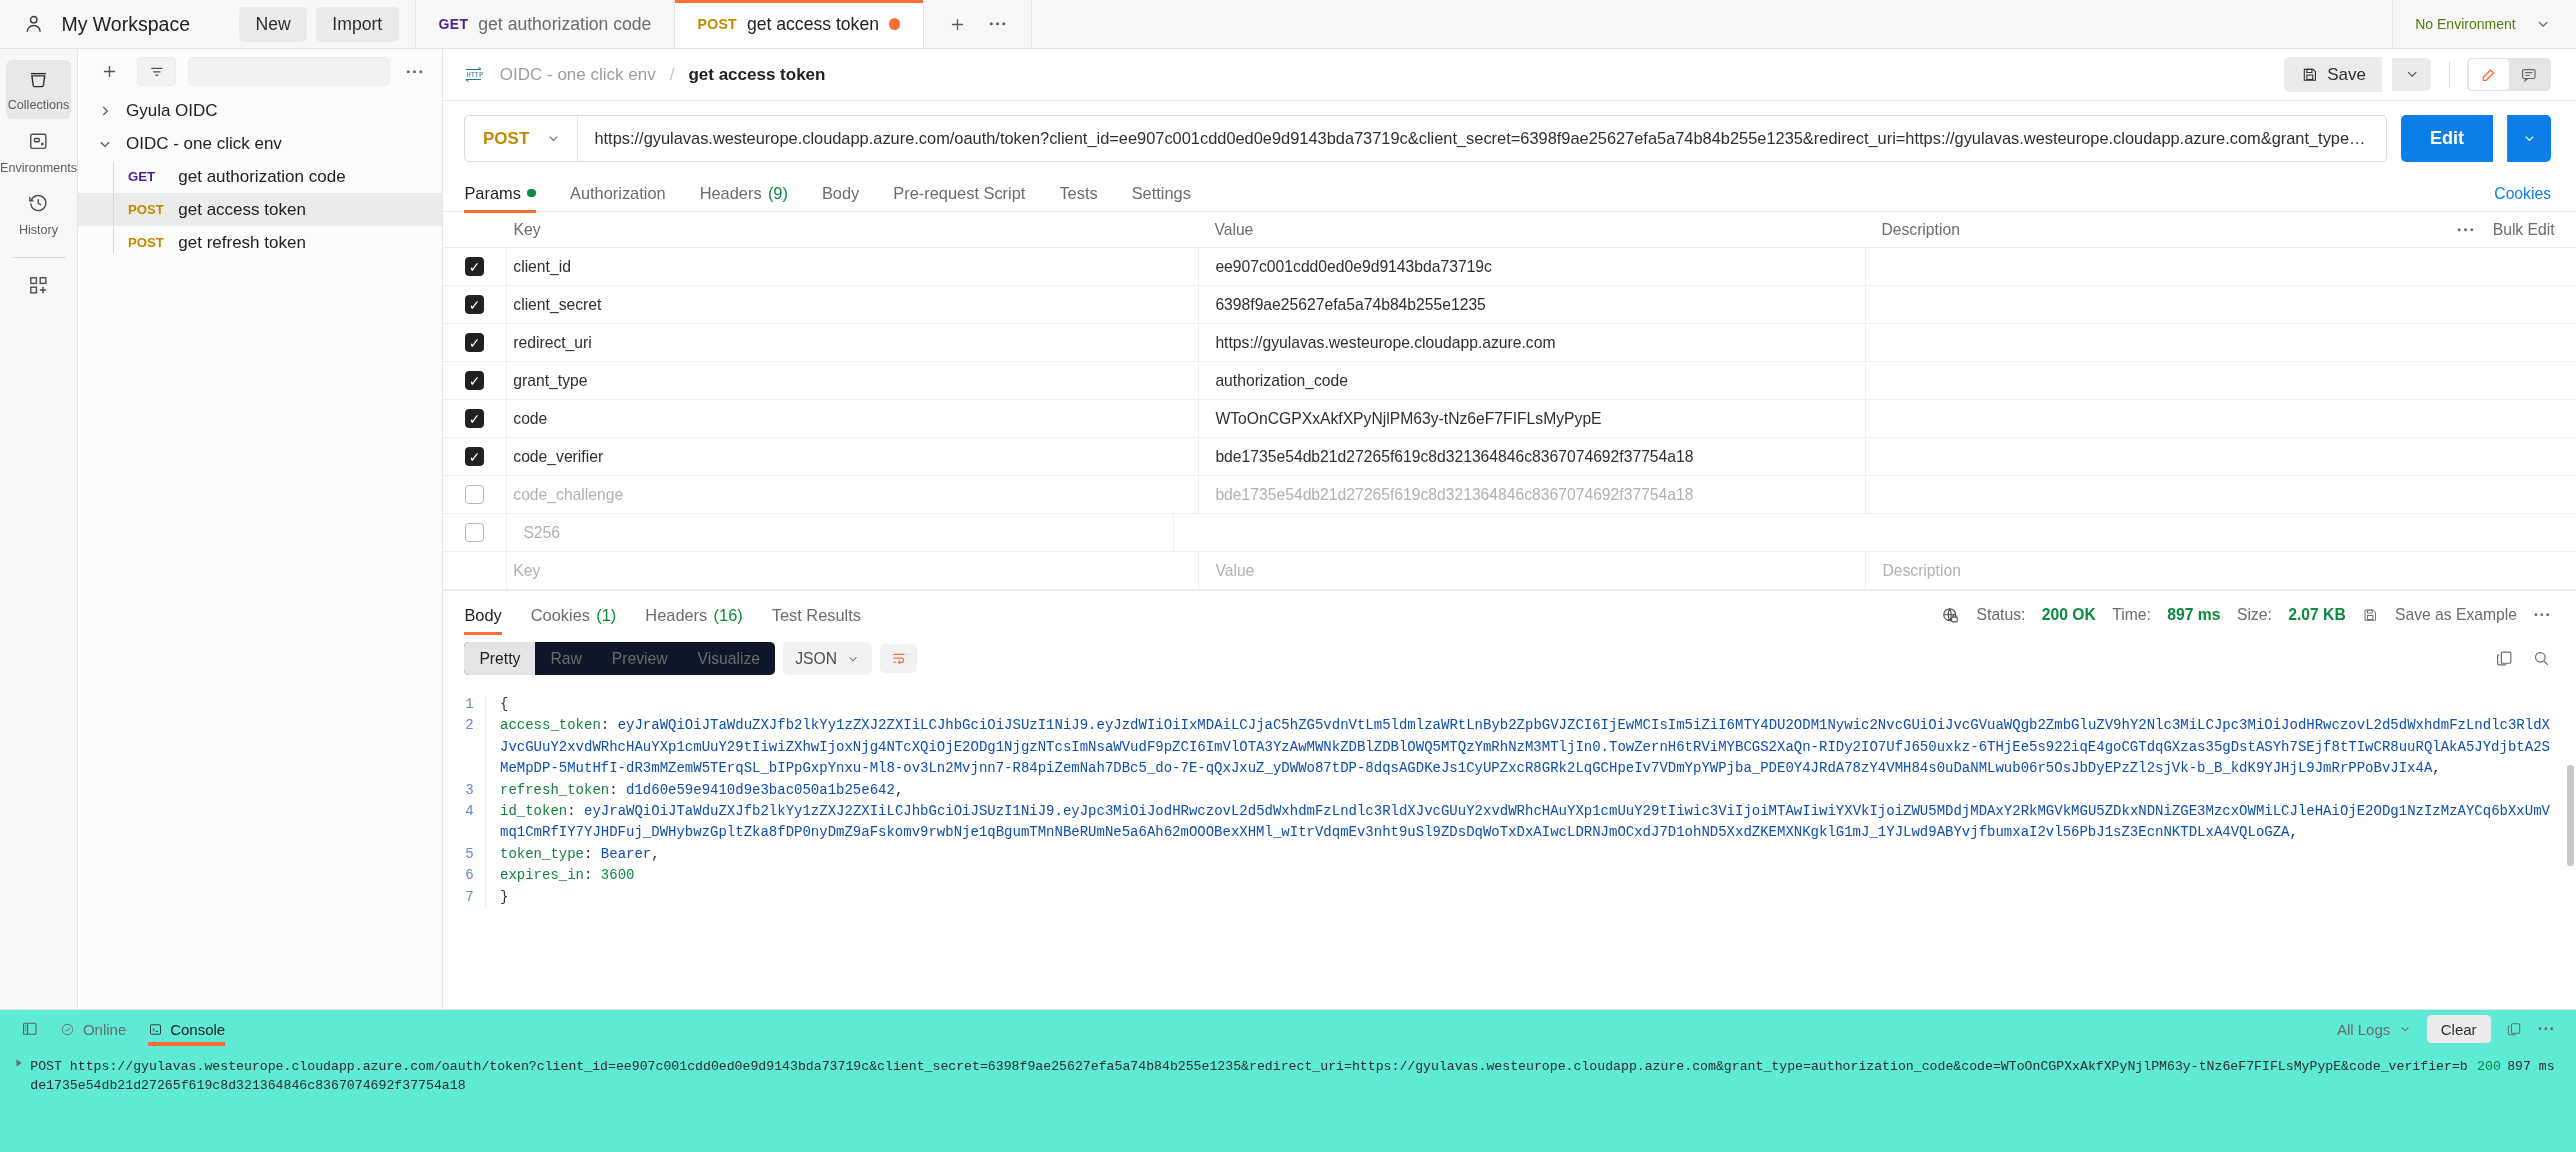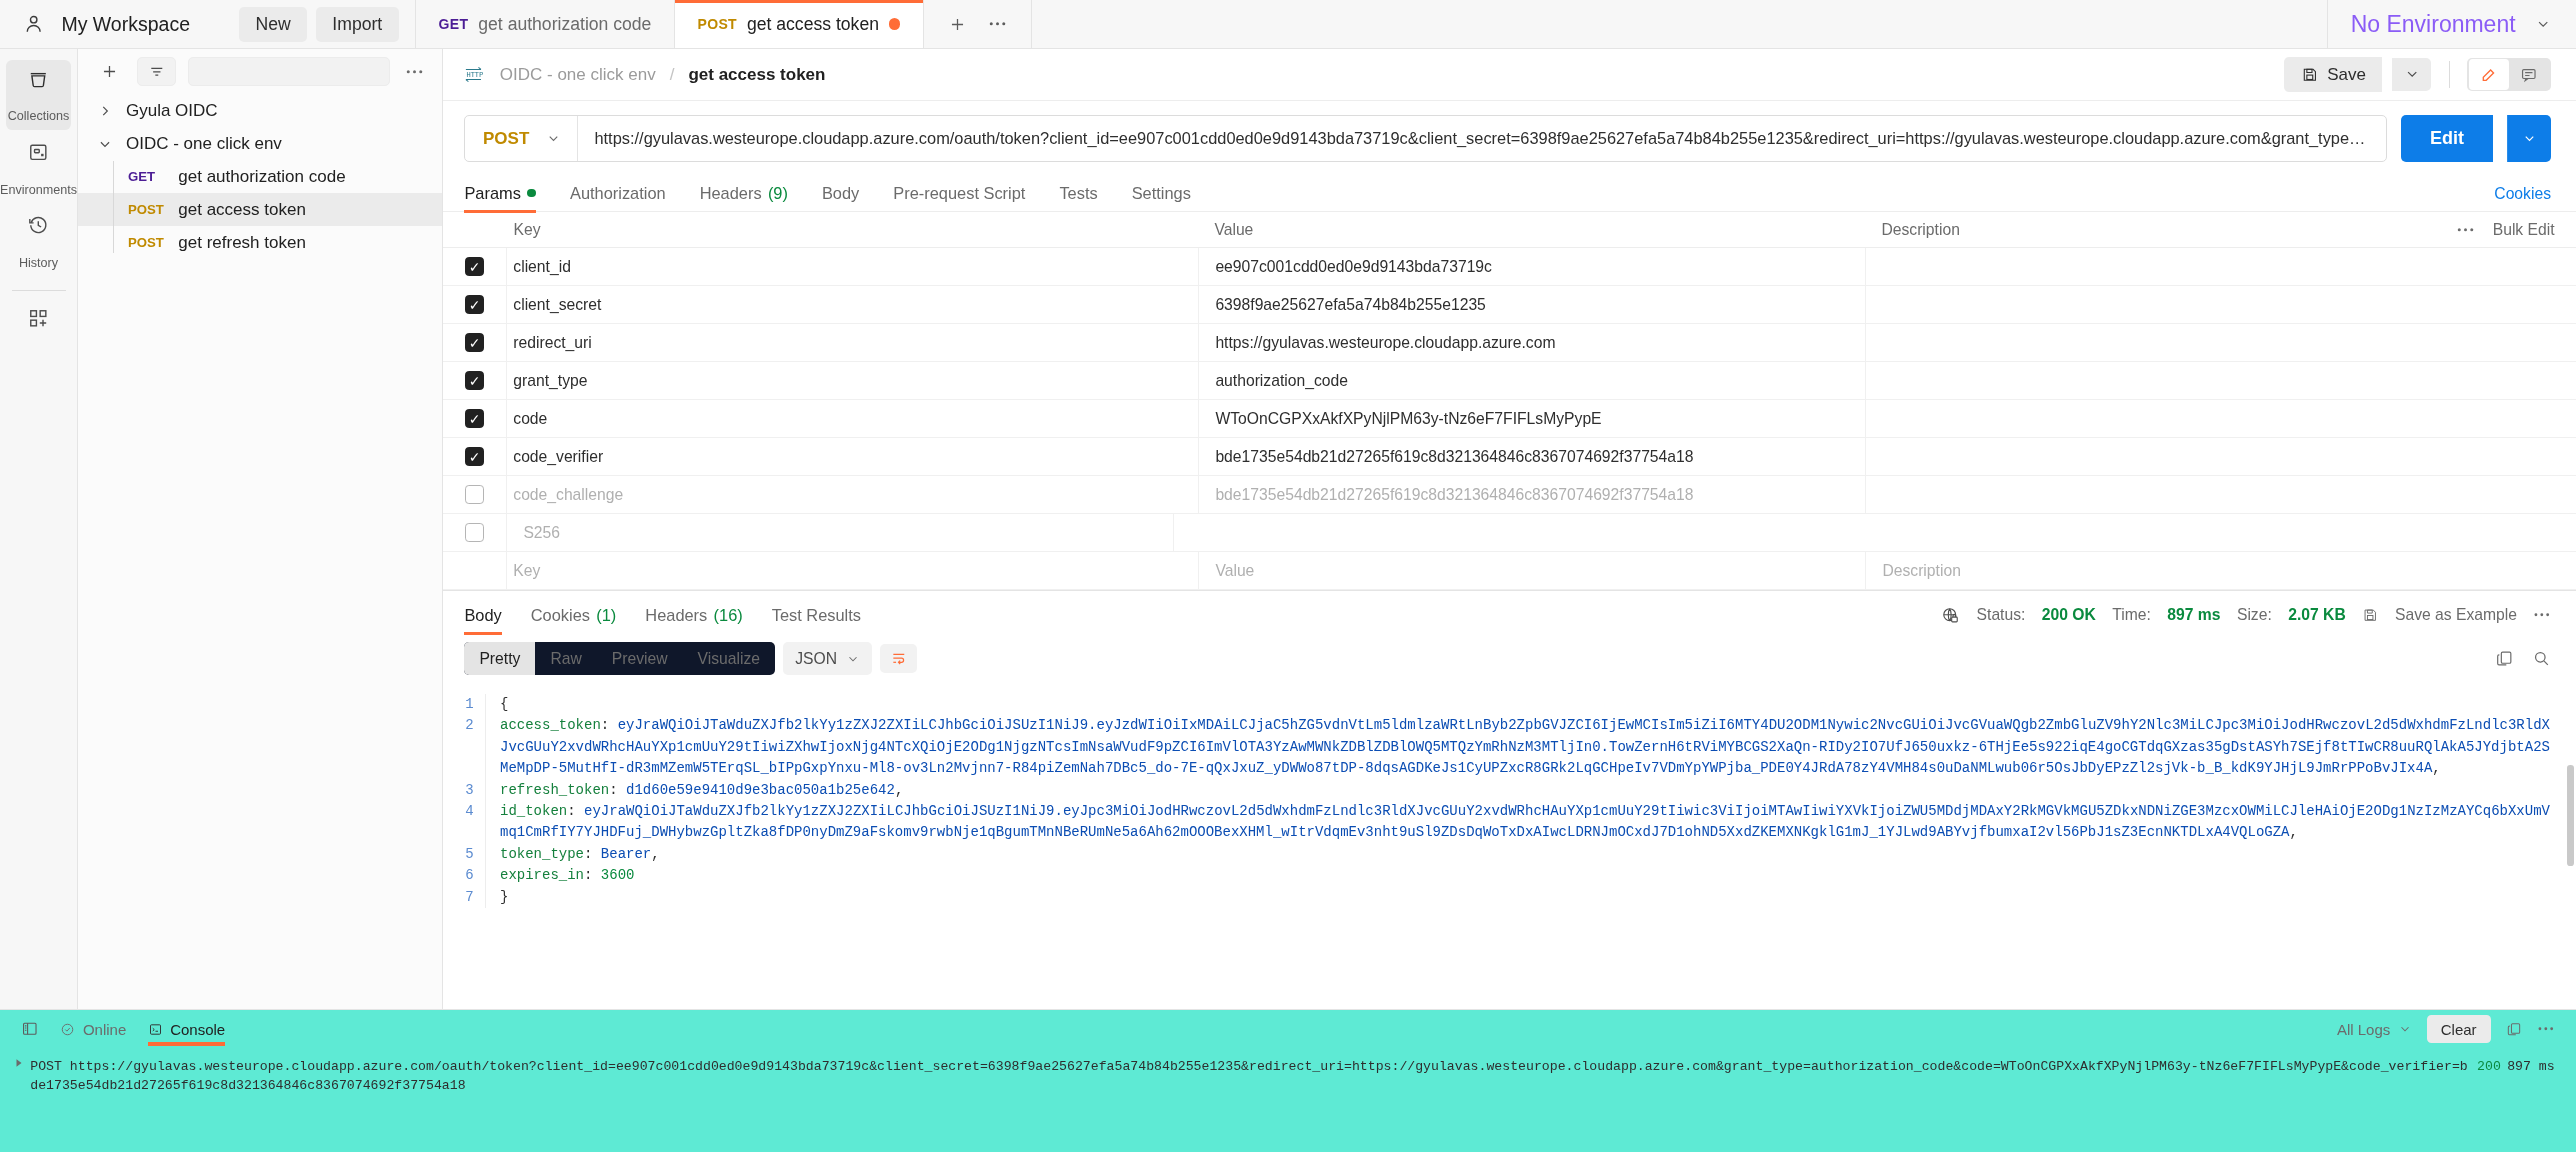--- a/index.html
+++ b/index.html
@@ -47,35 +47,35 @@
   .tab-actions { display: flex; align-items: center; gap: 6.3px; padding: 0 16.4px; border-right: 0.6px solid #e4e4e4; }
   .icon-btn {
     background: none; border: none; cursor: pointer; color: #5c5c5c;
     display: flex; align-items: center; justify-content: center;
     padding: 5px 7.5px; font-size: 17.6px; font-family: "Liberation Sans", sans-serif;
   }
   .env-area {
     display: flex; align-items: center; gap: 19px; padding: 0 25px 0 22.6px;
     border-left: 0.6px solid #e4e4e4; margin-left: auto; background: #f7f7f7;
   }
-  .env-label { font-size: 23px; color: #8b5cf6; text-align: right; }
+  .env-label { font-size: 14px; color: #4d7c0f; text-align: right; }
 
   
   .main { flex: 1; display: flex; min-height: 0; }
 
   
   .rail {
     width: 78px; min-width: 78px; background: #f7f7f7;
     border-right: 0.6px solid #e4e4e4;
     display: flex; flex-direction: column; align-items: center;
     padding-top: 11.3px; gap: 3.8px;
   }
   .rail-item {
     width: 65px; border-radius: 6.3px; padding: 7.5px 0 6.3px;
-    display: flex; flex-direction: column; align-items: center; gap: 19px;
+    display: flex; flex-direction: column; align-items: center; gap: 8px;
     cursor: pointer; color: #4d4d4d;
   }
   .rail-item.active { background: #e8e8e8; }
   .rail-label { font-size: 12.6px; color: #5c5c5c; }
   .rail-sep { width: 54px; height: 0.6px; background: #dcdcdc; margin: 10px 0 5px; }
 
   
   .sidebar {
     width: 365px; min-width: 365px; background: #fbfbfb;
     border-right: 0.6px solid #e4e4e4; display: flex; flex-direction: column;

